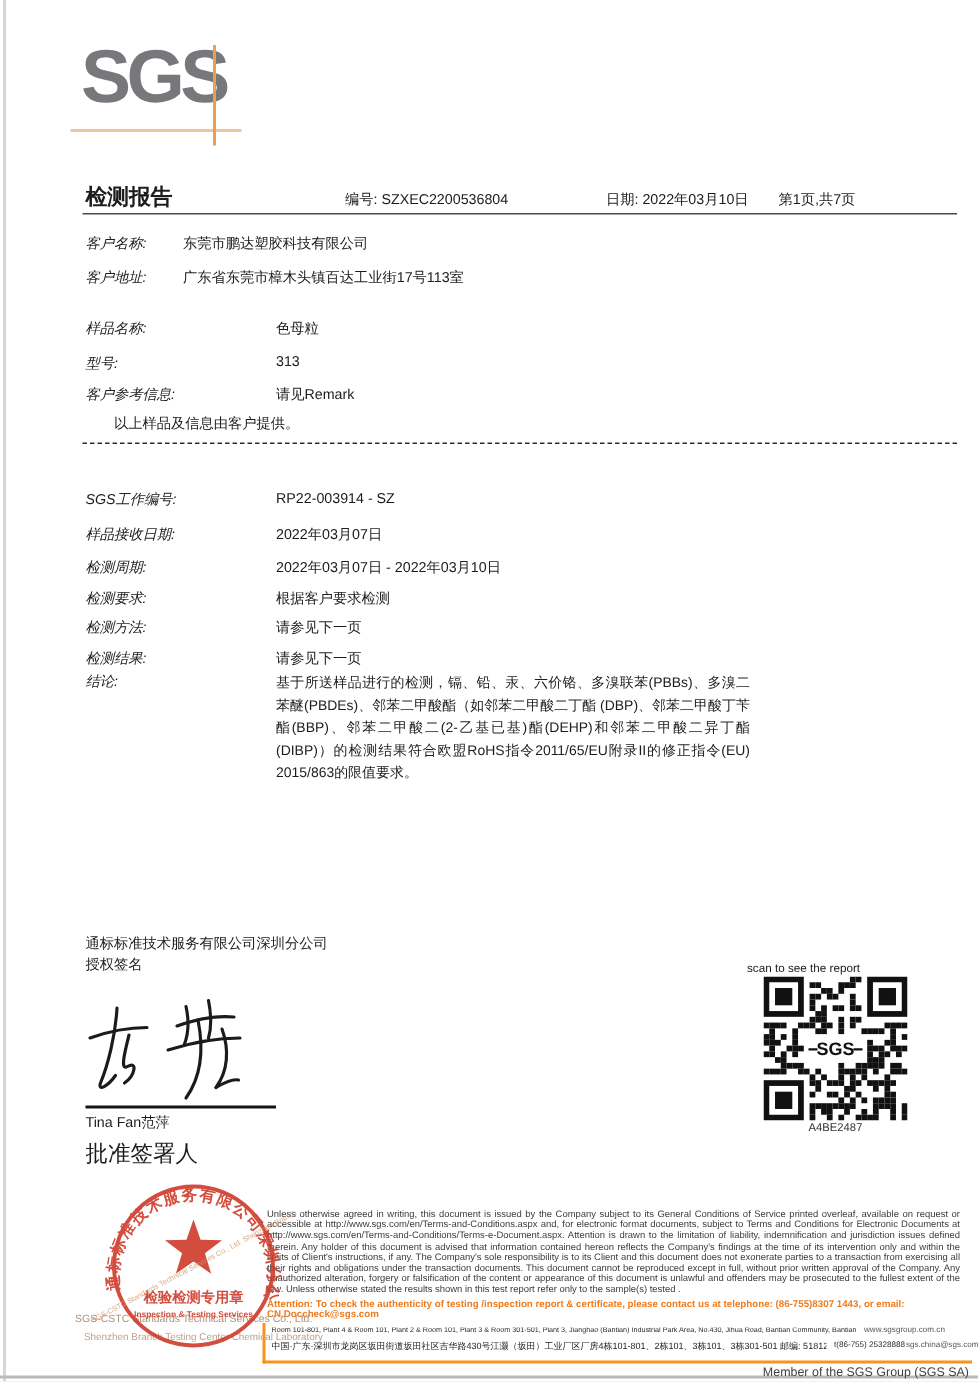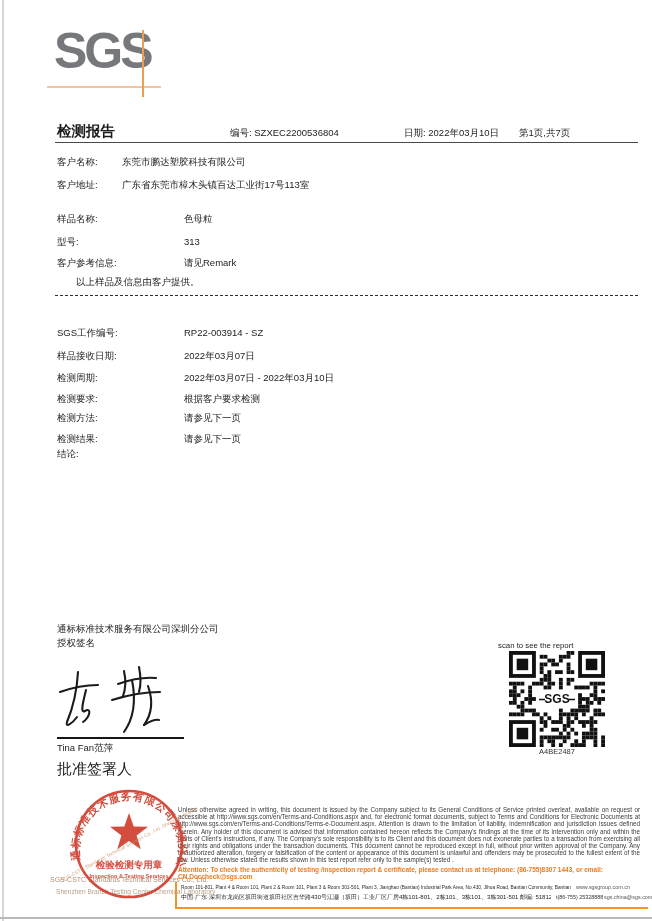--- a/index.html
+++ b/index.html
@@ -12,21 +12,21 @@
   
   .logo-text{position:absolute;left:54px;top:26px;font-size:50px;font-weight:bold;
              color:#77787b;letter-spacing:-3px;line-height:1;}
   .logo-hline{position:absolute;left:47px;top:86px;width:114px;height:2px;background:#f2c49c;}
   .logo-vline{position:absolute;left:142px;top:30px;width:2px;height:67px;background:#e9a052;}
   
   .doc-title{position:absolute;left:57px;top:122px;font-size:14.5px;font-weight:bold;}
   .hmeta{position:absolute;top:127px;font-size:9.5px;}
   .header-rule{position:absolute;left:55px;top:142px;width:583px;height:1px;background:#4a4a4a;}
   
-  .lbl{position:absolute;left:57px;font-size:9.5px;white-space:nowrap;}
+  .lbl{position:absolute;left:57px;font-size:9.5px;white-space:nowrap;font-style:italic;}
   .val{position:absolute;font-size:9.5px;white-space:nowrap;}
   .val-c1{left:122px;text-align:right;}
   .val-c2{left:184px;}
   .note{position:absolute;left:57px;font-size:9.5px;padding-left:19px;}
   .dashed-rule{position:absolute;left:55px;top:295px;width:583px;border-top:1.5px dashed #2e2e2e;}
   .conclusion-val{position:absolute;left:184px;top:448px;width:316px;font-size:9.3px;
                   line-height:15px;white-space:normal;text-align:justify;}
   
   .sig-company{position:absolute;left:57px;top:623px;font-size:9.5px;}
   .sig-auth{position:absolute;left:57px;top:637px;font-size:9.5px;}
@@ -113,20 +113,21 @@
   <div class="lbl" style="top:393px">检测要求:</div>
   <div class="val val-c2" style="top:393px">根据客户要求检测</div>
 
   <div class="lbl" style="top:412px">检测方法:</div>
   <div class="val val-c2" style="top:412px">请参见下一页</div>
 
   <div class="lbl" style="top:433px">检测结果:</div>
   <div class="val val-c2" style="top:433px">请参见下一页</div>
 
   <div class="lbl" style="top:448px">结论:</div>
+  <div class="conclusion-val">基于所送样品进行的检测，镉、铅、汞、六价铬、多溴联苯(PBBs)、多溴二苯醚(PBDEs)、邻苯二甲酸酯（如邻苯二甲酸二丁酯 (DBP)、邻苯二甲酸丁苄酯(BBP)、邻苯二甲酸二(2-乙基已基)酯(DEHP)和邻苯二甲酸二异丁酯(DIBP)）的检测结果符合欧盟RoHS指令2011/65/EU附录II的修正指令(EU) 2015/863的限值要求。</div>
 
   <div class="sig-company">通标标准技术服务有限公司深圳分公司</div>
   <div class="sig-auth">授权签名</div>
 
   <svg class="abs" style="left:52px;top:662px" width="150" height="76" viewBox="0 0 150 76">
     <g fill="none" stroke="#1b1b1b" stroke-width="2.1" stroke-linecap="round" stroke-linejoin="round">
       <path d="M8,30 C22,25 36,23 46,23"></path>
       <path d="M26,10 C25,28 20,48 15,60 C13,66 20,62 25,55"></path>
       <path d="M34,28 C31,40 28,52 33,49 C40,45 38,55 31,60"></path>
       <path d="M66,22 C80,17 94,15 104,16"></path>
@@ -378,14 +379,15 @@
 
   <div class="footer-vline"></div>
   <div class="footer-hline"></div>
 
   <div class="addr-en">Room 101-801, Plant 4 &amp; Room 101, Plant 2 &amp; Room 101, Plant 3 &amp; Room 301-501, Plant 3, Jianghao (Bantian) Industrial Park Area, No.430, Jihua Road, Bantian Community, Bantian Street, Longgang District, Shenzhen, Guangdong, China 518129</div>
   <div class="addr-web">www.sgsgroup.com.cn</div>
   <div class="addr-cn">中国·广东·深圳市龙岗区坂田街道坂田社区吉华路430号江灏（坂田）工业厂区厂房4栋101-801、2栋101、3栋101、3栋301-501 邮编: 518129</div>
   <div class="addr-phone">t(86-755) 25328888</div>
   <div class="addr-mail">sgs.china@sgs.com</div>
 
+  <div class="member">Member of the SGS Group (SGS SA)</div>
 
 </div>
 
 </body></html>

